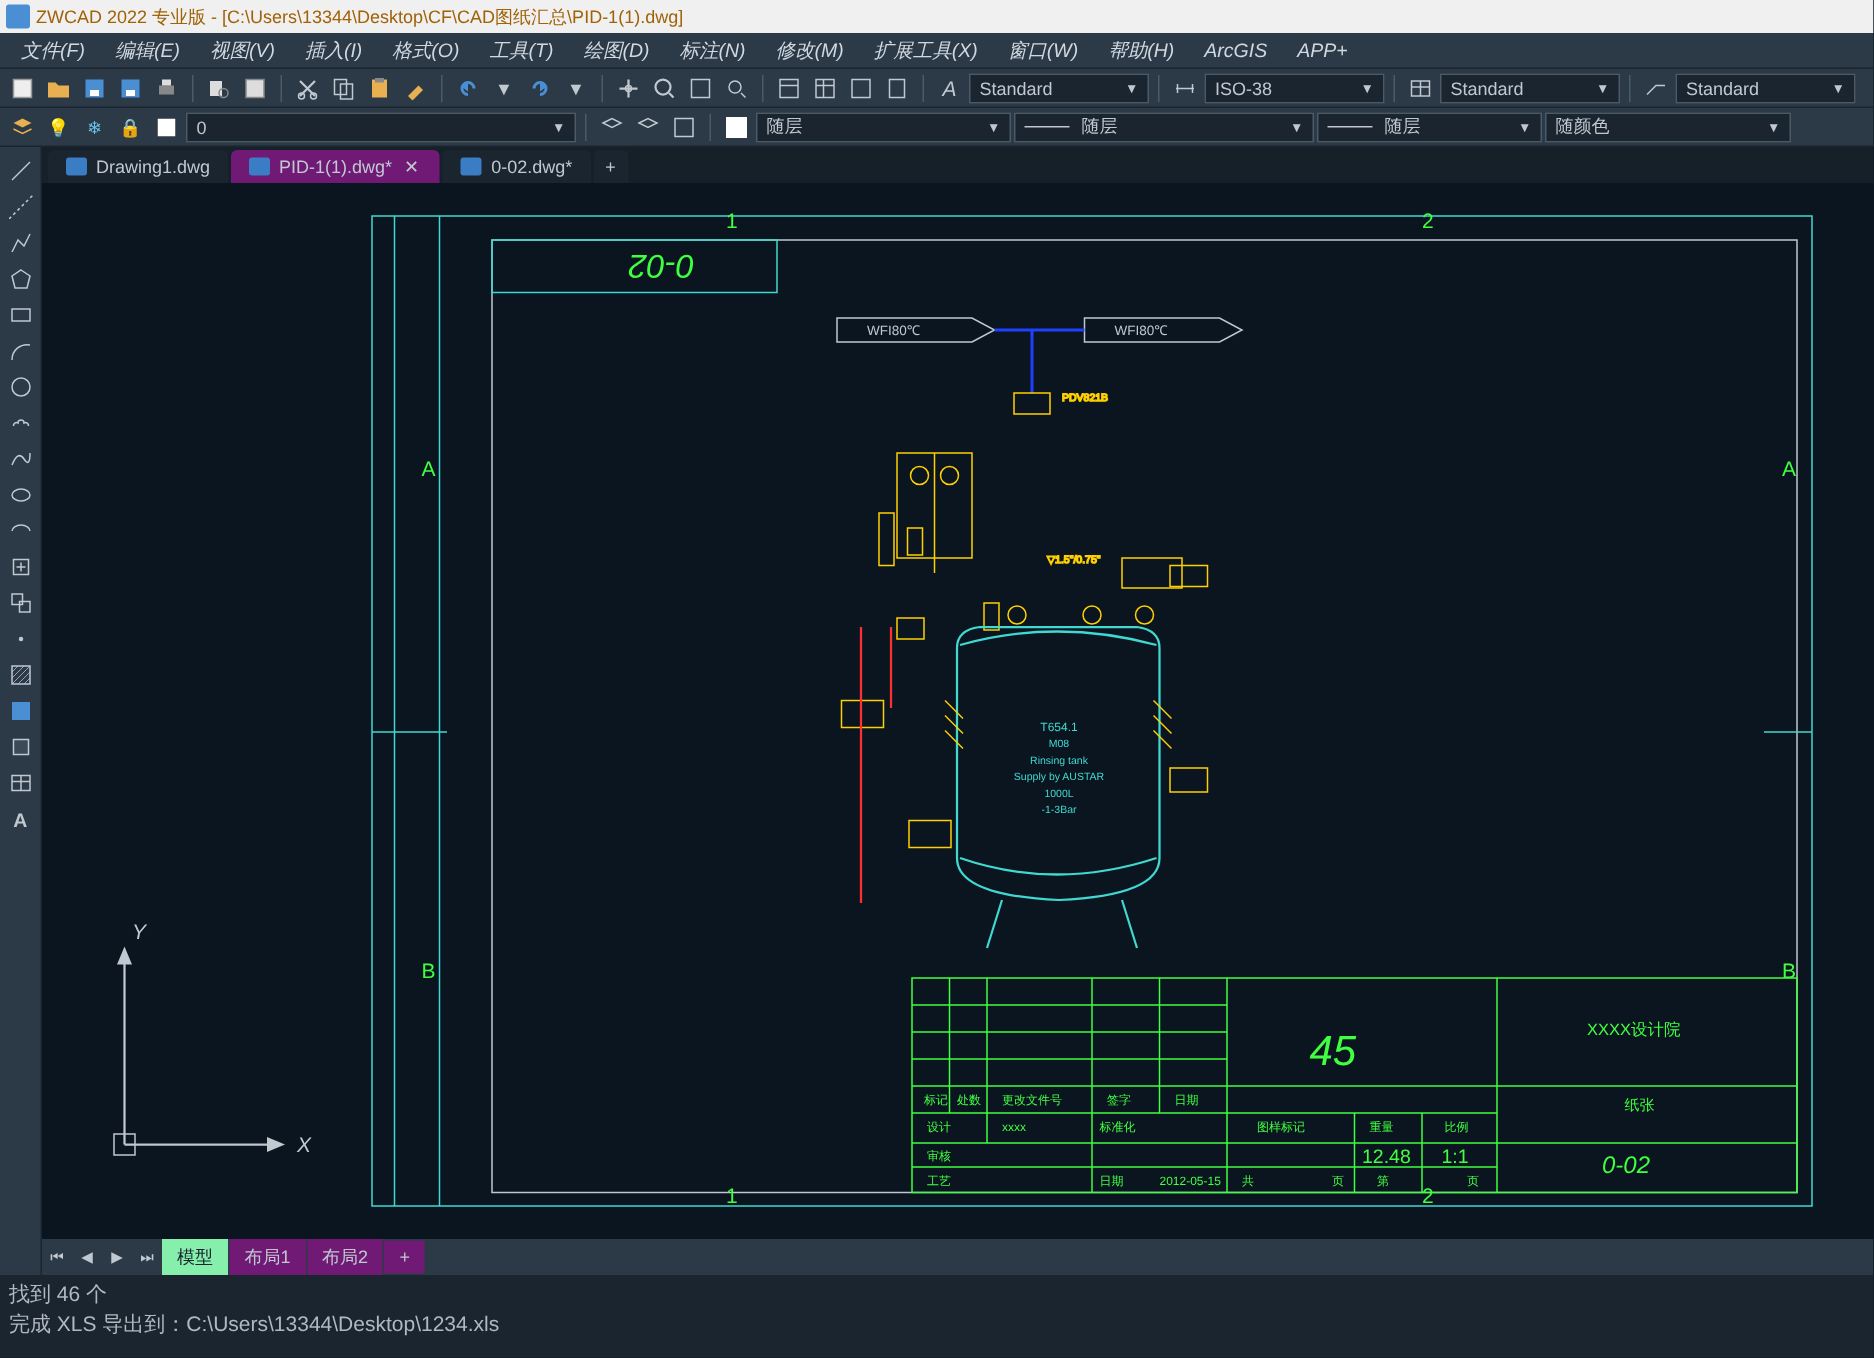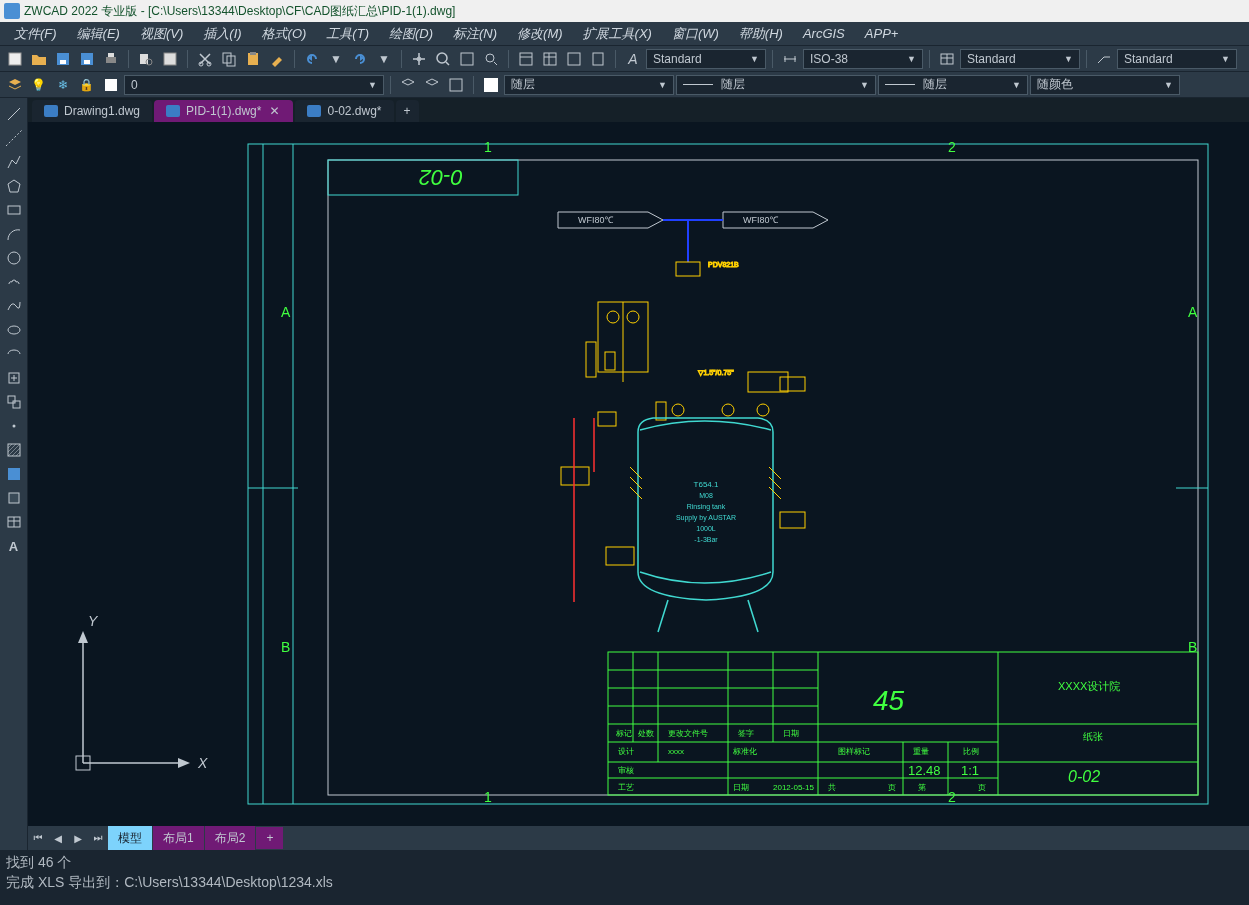--- a/index.html
+++ b/index.html
@@ -1,18 +1,18 @@
 <!DOCTYPE html>
 <html><head>
 <meta charset="utf-8">
 <style>
 * { margin: 0; padding: 0; box-sizing: border-box; font-family: Arial, "Microsoft YaHei", sans-serif; }
 body { background: #1a2530; color: #c0c8d0; width: 1249px; height: 905px; overflow: hidden; font-size: 12px; }
 
-.titlebar { background: #f0f0f0; color: #14532d; height: 22px; line-height: 22px; padding-left: 4px; display: flex; align-items: center; }
+.titlebar { background: #f0f0f0; color: #a16207; height: 22px; line-height: 22px; padding-left: 4px; display: flex; align-items: center; }
 .titlebar .logo { width: 16px; height: 16px; background: #4a8fd4; margin-right: 4px; border-radius: 2px; }
 
 .menubar { background: #2c3a47; height: 24px; display: flex; align-items: center; padding: 0 4px; border-bottom: 1px solid #1a2530; }
 .menubar span { padding: 0 10px; cursor: pointer; font-size: 13px; color: #d0d8e0; font-style: italic; }
 
 .toolbar { background: #2c3a47; height: 26px; display: flex; align-items: center; padding: 0 4px; border-bottom: 1px solid #1a2530; gap: 2px; }
 .tb-btn { width: 22px; height: 22px; display: inline-flex; align-items: center; justify-content: center; cursor: pointer; border-radius: 2px; }
 .tb-sep { width: 1px; height: 18px; background: #4a5a67; margin: 0 4px; }
 .tb-combo { background: #1a2530; border: 1px solid #4a5a67; height: 20px; display: inline-flex; align-items: center; padding: 0 6px; color: #c0c8d0; font-size: 12px; }
 .tb-combo.wide { min-width: 120px; gap: 19px; }
@@ -35,21 +35,21 @@
 .doc-tab.add { padding: 4px 8px; }
 
 .canvas { position: absolute; top: 24px; left: 0; right: 0; bottom: 24px; background: #0a1520; }
 
 .ucs { position: absolute; left: 30px; bottom: 40px; }
 .axis-label { position: absolute; font-size: 14px; font-style: italic; color: #c0c8d0; }
 
 .layout-tabs { position: absolute; bottom: 0; left: 0; right: 0; height: 24px; background: #2c3a47; display: flex; align-items: center; }
 .lt-nav { width: 20px; height: 20px; display: flex; align-items: center; justify-content: center; cursor: pointer; font-size: 10px; }
 .layout-tab { padding: 4px 10px; font-size: 12px; cursor: pointer; background: #701a75; margin-right: 1px; }
-.layout-tab.active { background: #7dd3fc; color: #1a2530; }
+.layout-tab.active { background: #86efac; color: #1a2530; }
 
 .cmd-area { background: #1a2530; height: 75px; padding: 2px 6px; font-size: 14px; font-family: "Consolas", monospace; color: #b0b8c0; overflow: hidden; }
 .cmd-line { line-height: 20px; }
 
 .drawing-svg { position: absolute; top: 0; left: 0; }
 </style>
 </head>
 <body>
 
 <div class="titlebar">
@@ -293,21 +293,21 @@
   <div class="tb-combo" style="width:200px">
       <span style="border-top:1px solid #c0c8d0;width:30px;margin-right:8px"></span>
       <span>随层</span>
       <span class="arrow">▼</span>
     </div>
   <div class="tb-combo" style="width:150px">
       <span style="border-top:1px solid #c0c8d0;width:30px;margin-right:8px"></span>
       <span>随层</span>
       <span class="arrow">▼</span>
     </div>
-  <div class="tb-combo" style="width:150px">
+  <div class="tb-combo" style="width:164px">
       <span>随颜色</span>
       <span class="arrow">▼</span>
     </div>
 </div>
 
 <div class="main-area">
 
   <div class="left-tools">
     <span class="lt-btn">
         <svg width="16" height="16">

